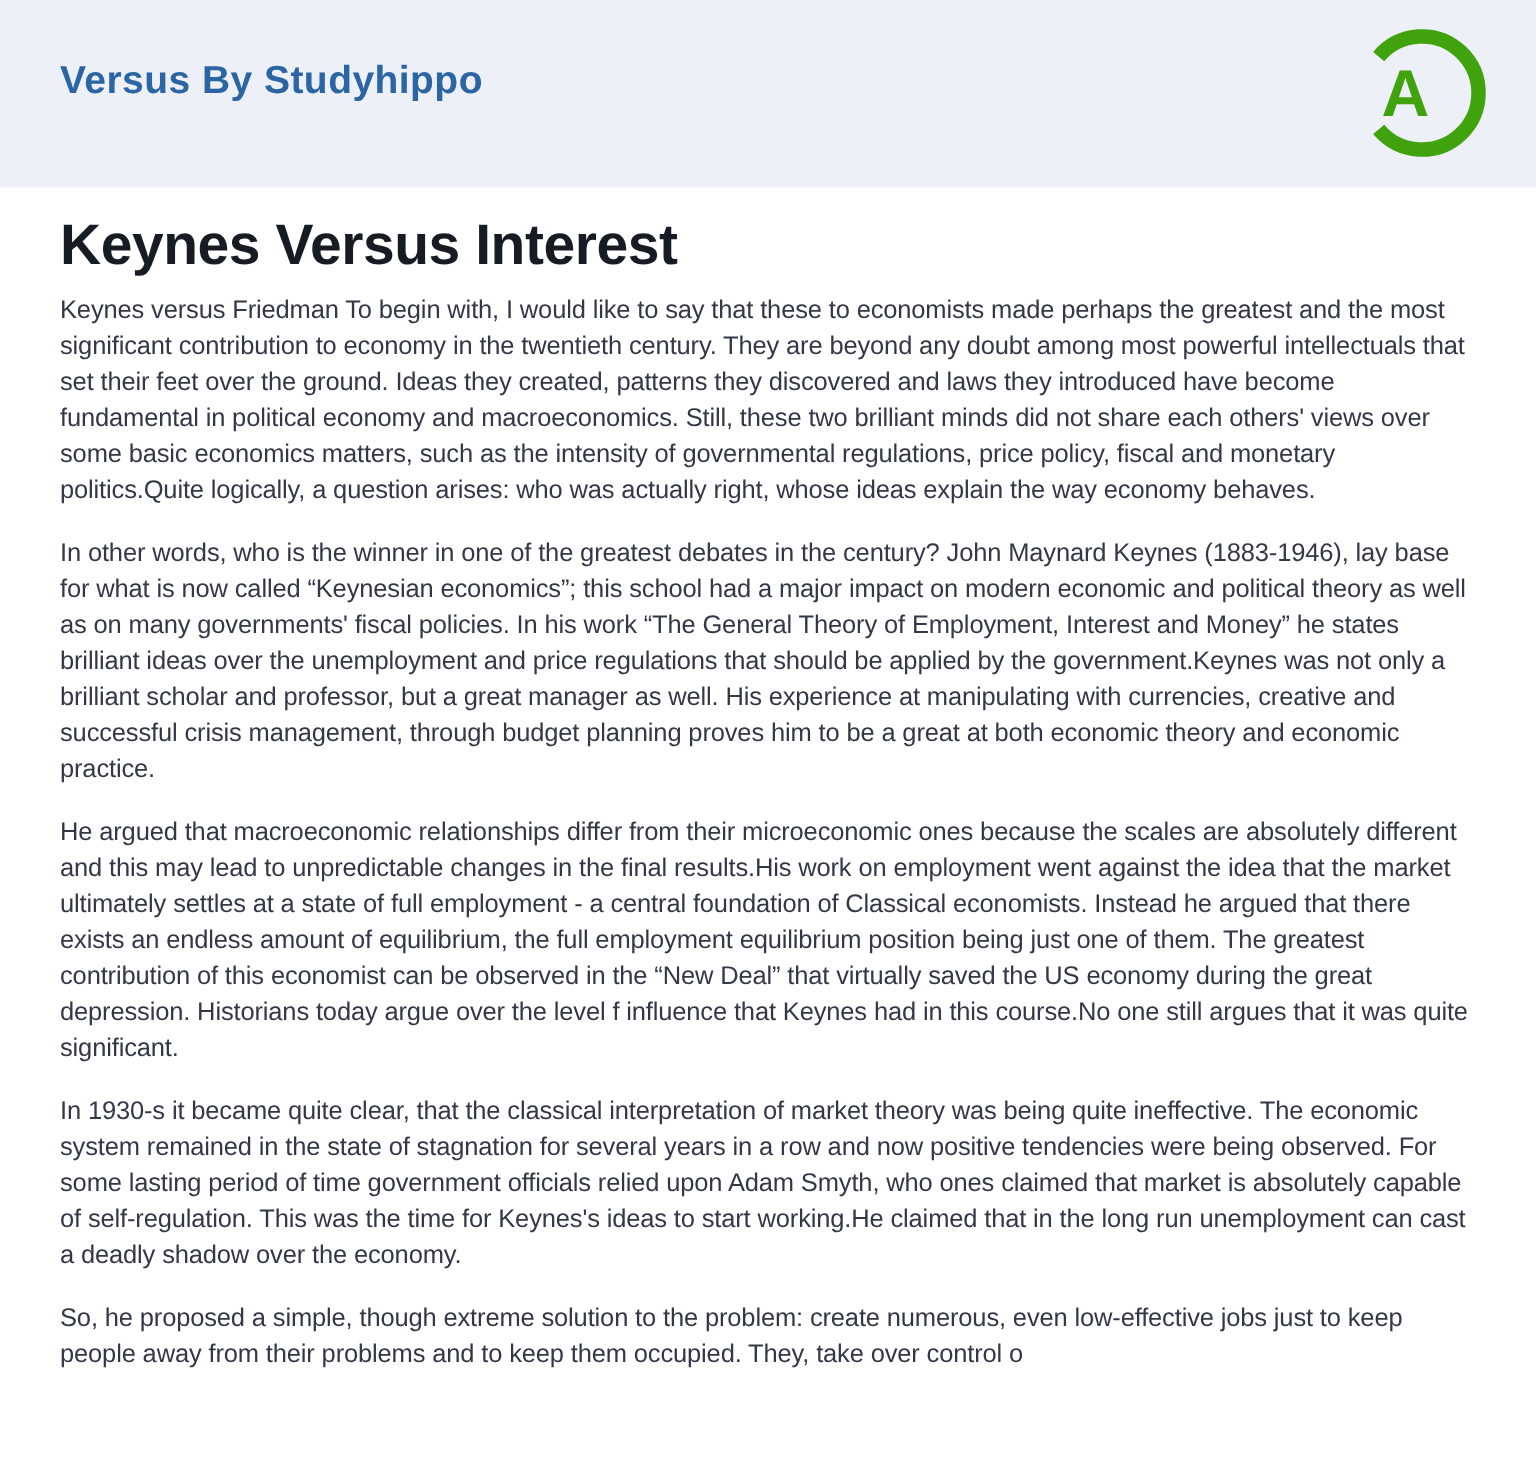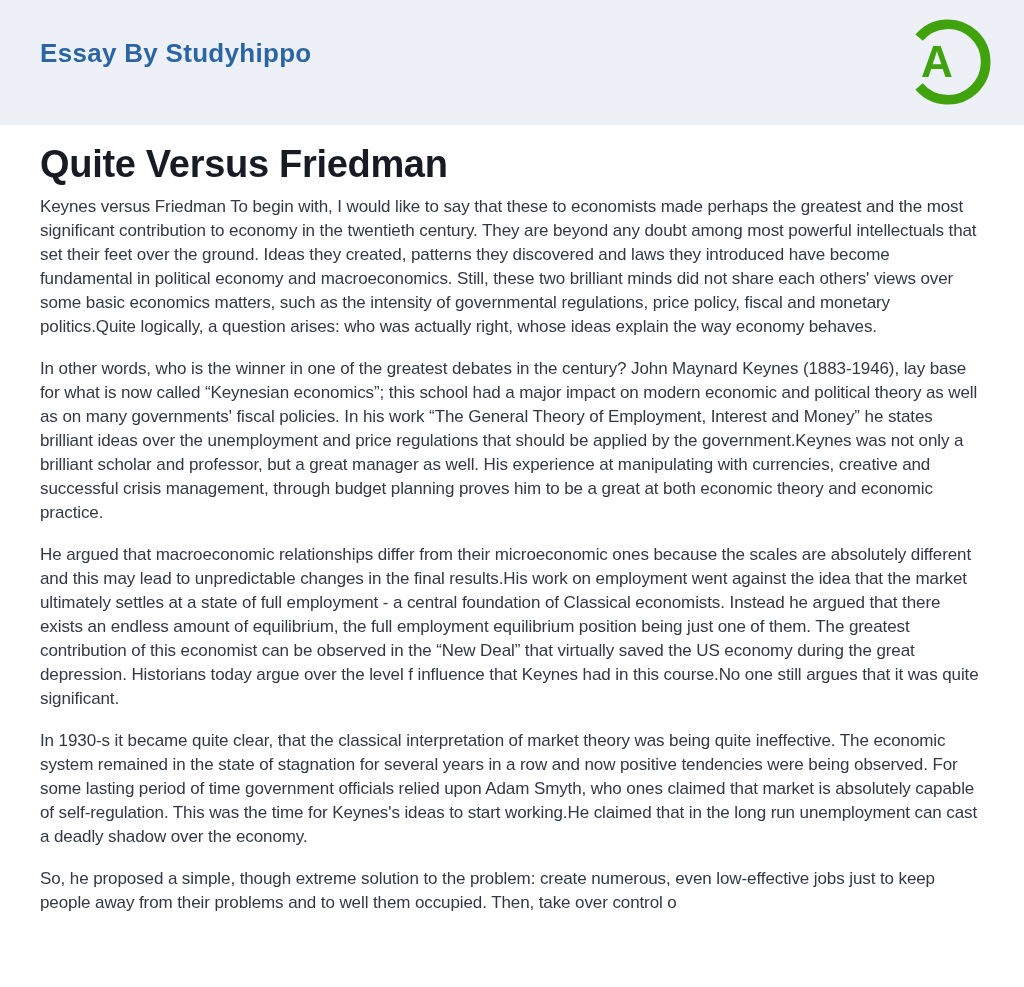--- a/index.html
+++ b/index.html
@@ -75,35 +75,35 @@
     line-height: 24px;
     letter-spacing: -0.1px;
   }
 </style>
 </head>
 <body>
 
 <div class="page">
 
   <header class="page-header">
-    <div class="brand">Essay By Studyhippo</div>
+    <div class="brand">Versus By Studyhippo</div>
 
     <svg class="logo" viewBox="0 0 100 100">
       <path d="M 18.6 23.6 A 41 41 0 1 1 18.6 76.4" fill="none" stroke="#40a30e" stroke-width="10.5"></path>
       <text x="38" y="66.5" text-anchor="middle" font-size="48" font-weight="700" font-family="Liberation Sans, sans-serif" fill="#40a30e">A</text>
     </svg>
   </header>
 
   <main class="essay-content">
-    <h1 class="essay-title">Quite Versus Friedman</h1>
+    <h1 class="essay-title">Keynes Versus Interest</h1>
 
     <p class="essay-paragraph">Keynes versus Friedman To begin with, I would like to say that these to economists made perhaps the greatest and the most significant contribution to economy in the twentieth century. They are beyond any doubt among most powerful intellectuals that set their feet over the ground. Ideas they created, patterns they discovered and laws they introduced have become fundamental in political economy and macroeconomics. Still, these two brilliant minds did not share each others' views over some basic economics matters, such as the intensity of governmental regulations, price policy, fiscal and monetary politics.Quite logically, a question arises: who was actually right, whose ideas explain the way economy behaves.</p>
 
     <p class="essay-paragraph">In other words, who is the winner in one of the greatest debates in the century? John Maynard Keynes (1883-1946), lay base for what is now called “Keynesian economics”; this school had a major impact on modern economic and political theory as well as on many governments' fiscal policies. In his work “The General Theory of Employment, Interest and Money” he states brilliant ideas over the unemployment and price regulations that should be applied by the government.Keynes was not only a brilliant scholar and professor, but a great manager as well. His experience at manipulating with currencies, creative and successful crisis management, through budget planning proves him to be a great at both economic theory and economic practice.</p>
 
     <p class="essay-paragraph">He argued that macroeconomic relationships differ from their microeconomic ones because the scales are absolutely different and this may lead to unpredictable changes in the final results.His work on employment went against the idea that the market ultimately settles at a state of full employment - a central foundation of Classical economists. Instead he argued that there exists an endless amount of equilibrium, the full employment equilibrium position being just one of them. The greatest contribution of this economist can be observed in the “New Deal” that virtually saved the US economy during the great depression. Historians today argue over the level f influence that Keynes had in this course.No one still argues that it was quite significant.</p>
 
     <p class="essay-paragraph">In 1930-s it became quite clear, that the classical interpretation of market theory was being quite ineffective. The economic system remained in the state of stagnation for several years in a row and now positive tendencies were being observed. For some lasting period of time government officials relied upon Adam Smyth, who ones claimed that market is absolutely capable of self-regulation. This was the time for Keynes's ideas to start working.He claimed that in the long run unemployment can cast a deadly shadow over the economy.</p>
 
-    <p class="essay-paragraph">So, he proposed a simple, though extreme solution to the problem: create numerous, even low-effective jobs just to keep people away from their problems and to well them occupied. Then, take over control o</p>
+    <p class="essay-paragraph">So, he proposed a simple, though extreme solution to the problem: create numerous, even low-effective jobs just to keep people away from their problems and to keep them occupied. They, take over control o</p>
   </main>
 
 </div>
 
 </body></html>

